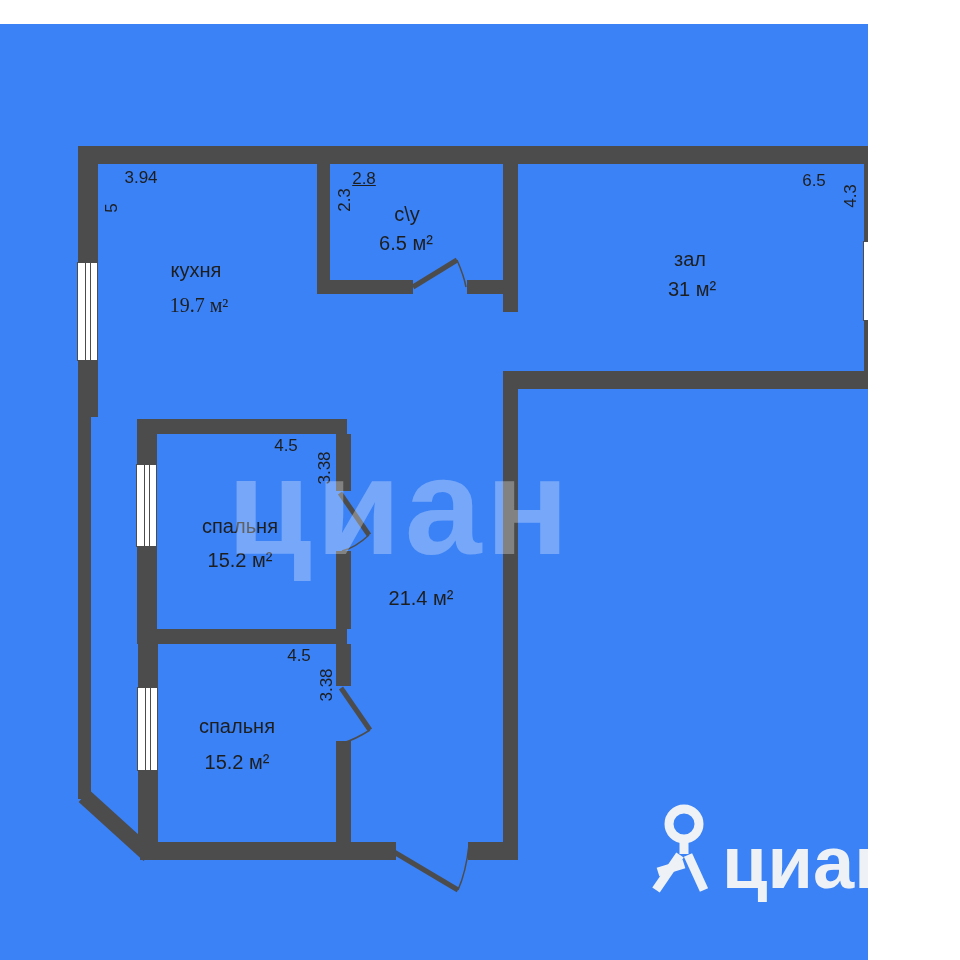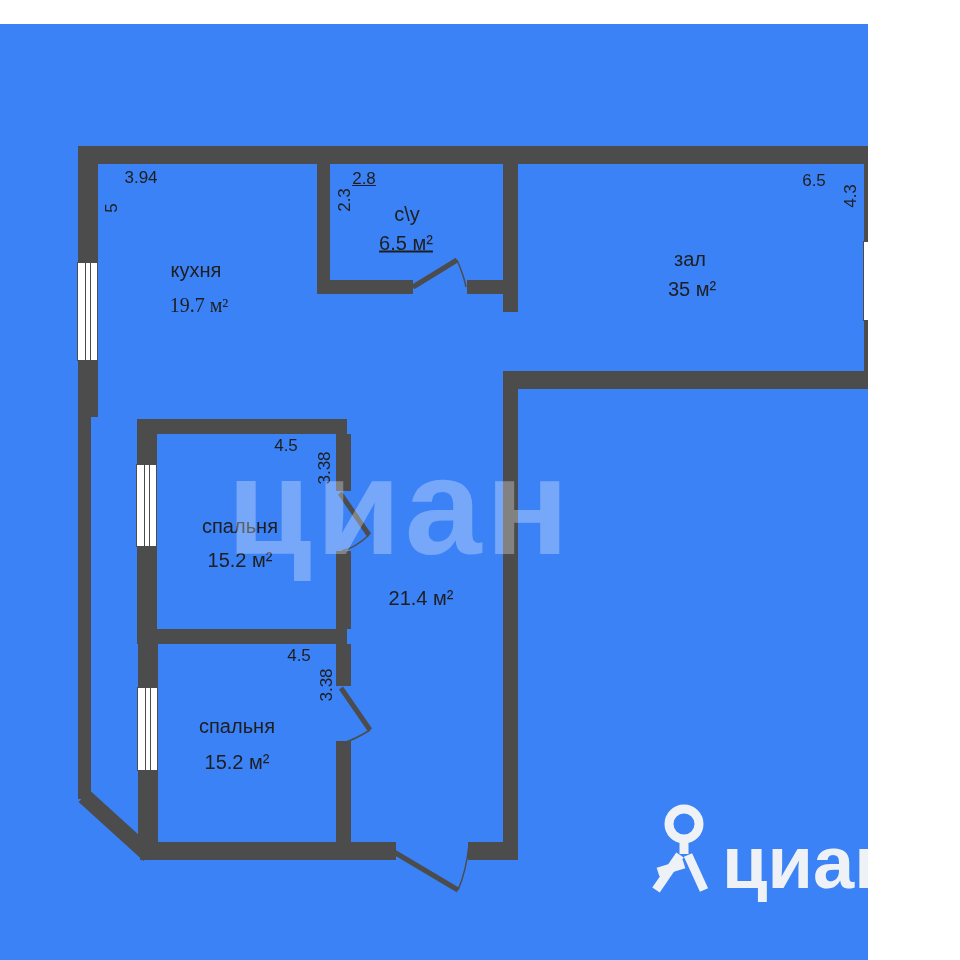--- a/index.html
+++ b/index.html
@@ -95,26 +95,26 @@
   </svg>
 
   <div class="lbl dim" style="left:141px;top:154px;">3.94</div>
   <div class="lbl dim vert" style="left:112px;top:184px;">5</div>
   <div class="lbl room-name" style="left:196px;top:246px;">кухня</div>
   <div class="lbl room-area" style="left:199px;top:281px;font-family:Liberation Serif, serif;">19.7 м²</div>
 
   <div class="lbl dim" style="left:364px;top:155px;text-decoration:underline;">2.8</div>
   <div class="lbl dim vert" style="left:345px;top:176px;">2.3</div>
   <div class="lbl room-name" style="left:407px;top:190px;">с\у</div>
-  <div class="lbl room-area" style="left:406px;top:219px;text-decoration:underline;">6.5 м²</div>
+  <div class="lbl room-area" style="left:406px;top:219px;">6.5 м²</div>
 
   <div class="lbl dim" style="left:814px;top:157px;">6.5</div>
   <div class="lbl dim vert" style="left:851px;top:172px;">4.3</div>
   <div class="lbl room-name" style="left:690px;top:235px;">зал</div>
-  <div class="lbl room-area" style="left:692px;top:265px;">35 м²</div>
+  <div class="lbl room-area" style="left:692px;top:265px;">31 м²</div>
 
   <div class="lbl dim" style="left:286px;top:422px;">4.5</div>
   <div class="lbl dim vert" style="left:325px;top:444px;">3.38</div>
   <div class="lbl room-name" style="left:240px;top:502px;">спальня</div>
   <div class="lbl room-area" style="left:240px;top:536px;">15.2 м²</div>
 
   <div class="lbl dim" style="left:299px;top:632px;">4.5</div>
   <div class="lbl dim vert" style="left:327px;top:661px;">3.38</div>
   <div class="lbl room-name" style="left:237px;top:702px;">спальня</div>
   <div class="lbl room-area" style="left:237px;top:738px;">15.2 м²</div>

